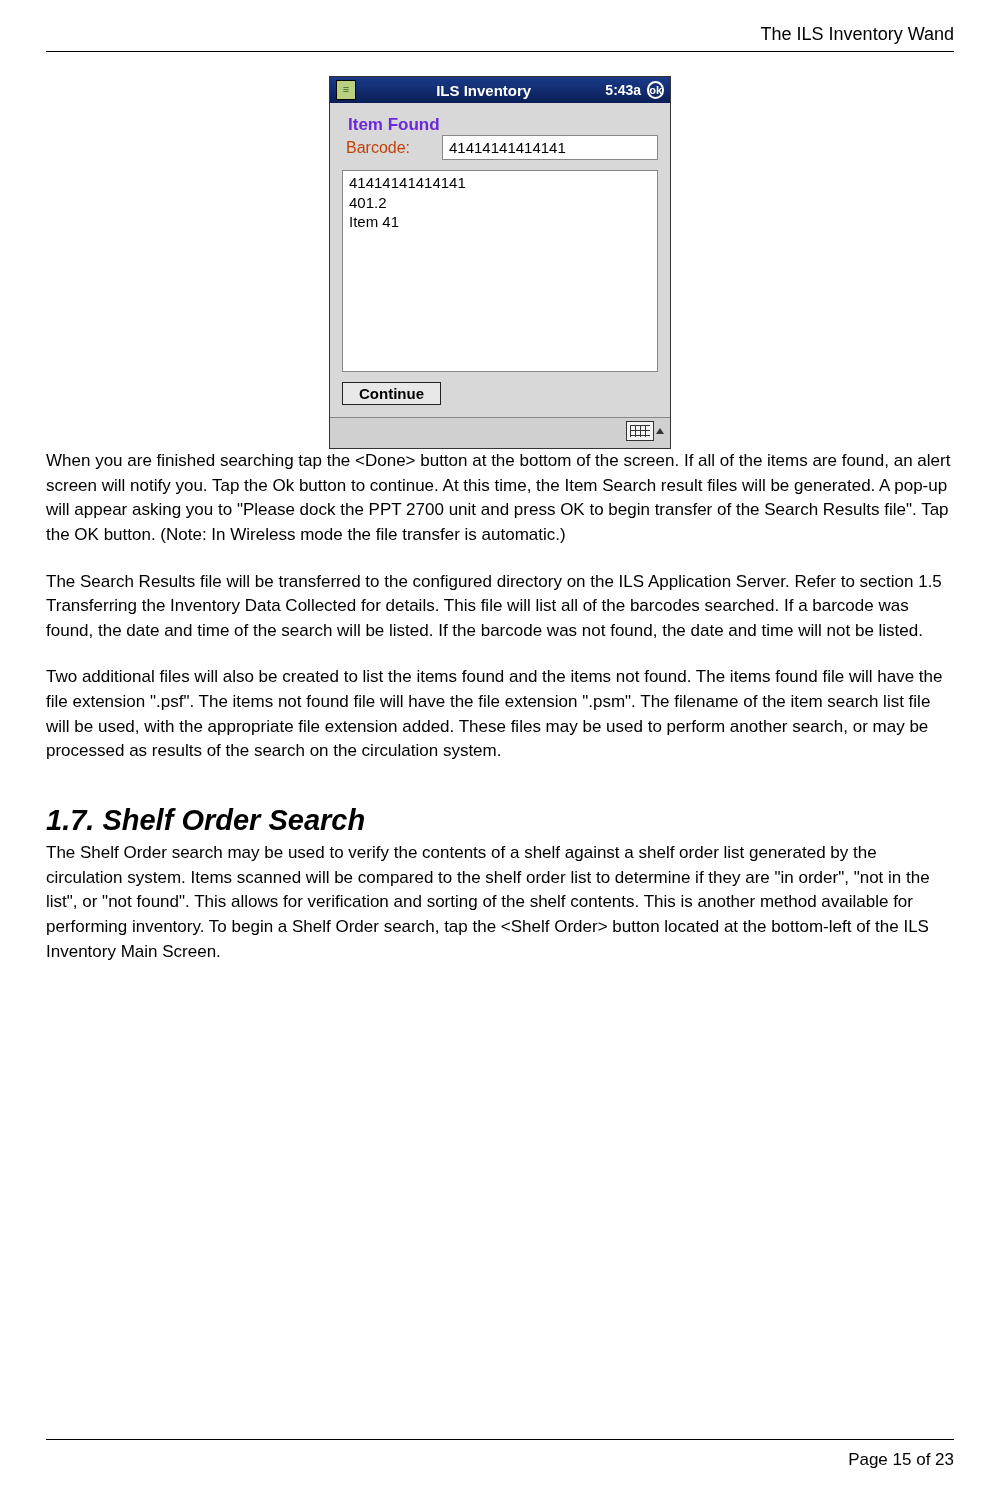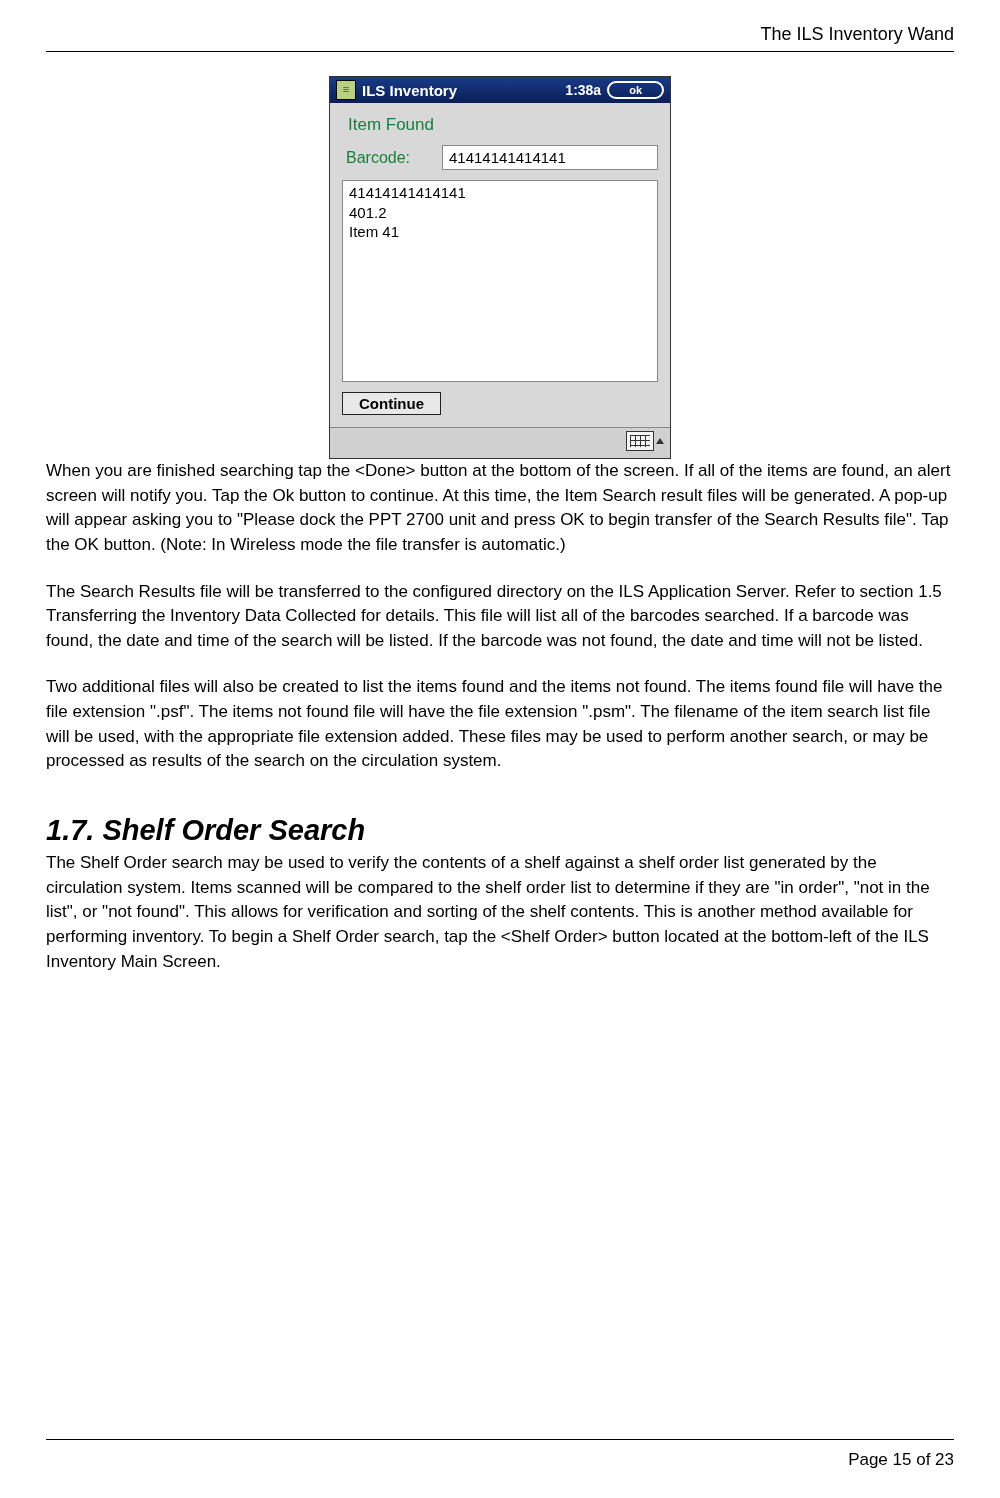--- a/index.html
+++ b/index.html
@@ -56,51 +56,53 @@
     margin-right: 6px;
     position: relative;
     font-size: 11px;
     line-height: 16px;
     color: #306020;
     font-weight: bold;
     text-align: center;
   }
   .device-titlebar .app-name {
     flex: 1;
+    text-align: center;
   }
   .device-titlebar .clock {
     margin-right: 6px;
     font-size: 14px;
   }
   .device-titlebar .ok-btn {
     border: 2px solid #fff;
     border-radius: 10px;
     font-size: 11px;
-    padding: 0 20px;
+    padding: 0 0;
     line-height: 14px;
     font-weight: bold;
   }
   .device-body {
     background: #d8d8d8;
     padding: 6px 8px 6px 8px;
   }
   .device-body .heading {
     font-size: 17px;
-    padding: 6px 4px 10px 10px;
-    color: #15803d;
+    padding: 6px 4px 0 10px;
+    color: #6d28d9;
+    font-weight: bold;
   }
   .device-body .row {
     display: flex;
     align-items: center;
     padding: 0 4px 10px 4px;
   }
   .device-body .row .label {
     width: 96px;
     font-size: 16px;
-    color: #15803d;
+    color: #c2410c;
     padding-left: 4px;
   }
   .device-body .row .field {
     flex: 1;
     background: #fff;
     border: 1px solid #888;
     padding: 3px 6px;
     font-size: 15px;
     color: #000;
     font-family: Tahoma, sans-serif;
@@ -206,21 +208,21 @@
 <div class="page">
 
   <div class="header-title">The ILS Inventory Wand</div>
   <hr class="header-rule">
 
   <div class="device-wrap">
     <div class="device">
       <div class="device-titlebar">
         <span class="icon-box">≡</span>
         <span class="app-name">ILS Inventory</span>
-        <span class="clock">1:38a</span>
+        <span class="clock">5:43a</span>
         <span class="ok-btn">ok</span>
       </div>
       <div class="device-body">
         <div class="heading">Item Found</div>
         <div class="row">
           <div class="label">Barcode:</div>
           <div class="field">41414141414141</div>
         </div>
         <div class="result-box">41414141414141
 401.2

